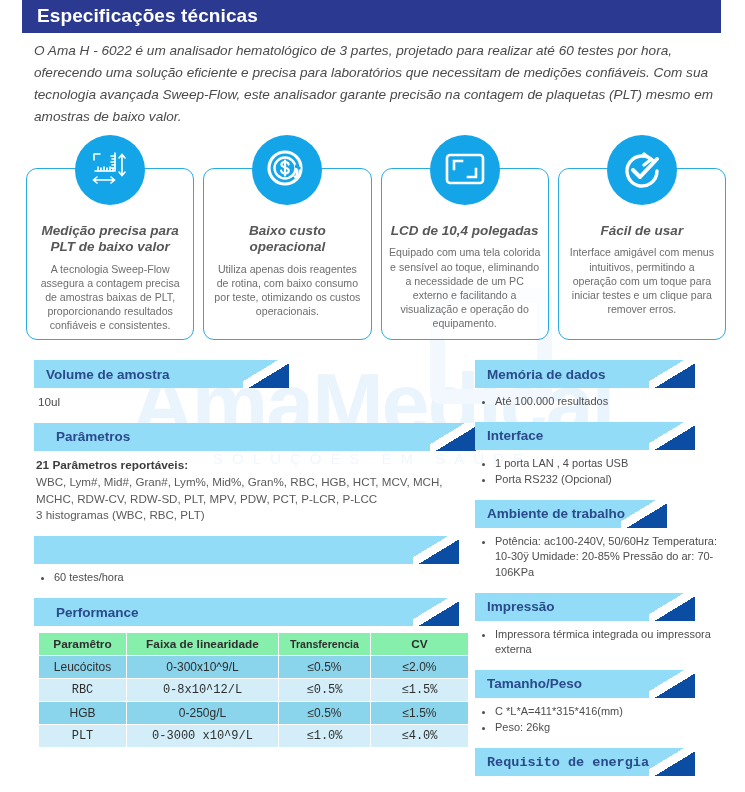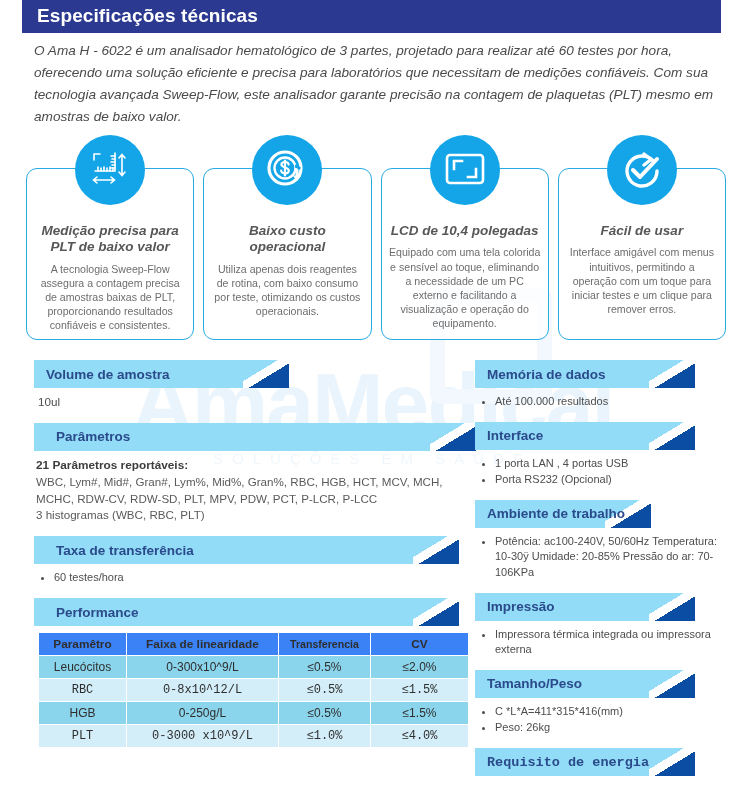--- a/index.html
+++ b/index.html
@@ -115,21 +115,21 @@
   .perf-table{
     border-collapse:collapse;margin-top:4px;margin-left:4px;
     width:430px;table-layout:fixed;
   }
   .perf-table th,.perf-table td{
     border:1px solid #ffffff;
     text-align:center;color:#2e2e2e;
     padding:4px 2px;
   }
   .perf-table thead th{
-    background:#3b82f6;font-weight:bold;font-size:11.8px;
+    background:#86efac;font-weight:bold;font-size:11.8px;
   }
   .perf-table thead th.small{font-size:10.6px;}
   .perf-table tbody td{font-size:12px;}
   .perf-table tbody tr.odd td{background:#8bd5ec;}
   .perf-table tbody tr.even td{background:#d3eef8;font-family:Liberation Mono, monospace;}
 
   .col-w1{width:88px;}
   .col-w2{width:152px;}
   .col-w3{width:92px;}
   .col-w4{width:98px;}
@@ -225,21 +225,20 @@
       <span class="slash"></span>
     </div>
     <div class="sec-body">
       <div class="params-title">21 Parâmetros reportáveis:</div>
       <div class="params-line">WBC, Lym#, Mid#, Gran#, Lym%, Mid%, Gran%, RBC, HGB, HCT, MCV, MCH,</div>
       <div class="params-line">MCHC, RDW-CV, RDW-SD, PLT, MPV, PDW, PCT, P-LCR, P-LCC</div>
       <div class="params-line">3 histogramas (WBC, RBC, PLT)</div>
     </div>
 
     <div class="ribbon indent" style="width:425px;">
-      <span class="ribbon-label">Taxa de transferência</span>
       <span class="slash"></span>
     </div>
     <ul class="sec-list">
       <li>60 testes/hora</li>
     </ul>
 
     <div class="ribbon indent" style="width:425px;">
       <span class="ribbon-label">Performance</span>
       <span class="slash"></span>
     </div>
@@ -301,21 +300,21 @@
 
     <div class="ribbon" style="width:220px;">
       <span class="ribbon-label">Interface</span>
       <span class="slash"></span>
     </div>
     <ul class="sec-list">
       <li>1 porta LAN , 4 portas USB</li>
       <li>Porta RS232 (Opcional)</li>
     </ul>
 
-    <div class="ribbon" style="width:176px;align-items:center;">
+    <div class="ribbon" style="width:192px;align-items:center;">
       <span class="ribbon-label">Ambiente de trabalho</span>
       <span class="slash"></span>
     </div>
     <ul class="sec-list">
       <li>Potência: ac100-240V, 50/60Hz Temperatura: 10-30ÿ Umidade: 20-85% Pressão do ar: 70-106KPa</li>
     </ul>
 
     <div class="ribbon" style="width:220px;">
       <span class="ribbon-label">Impressão</span>
       <span class="slash"></span>

